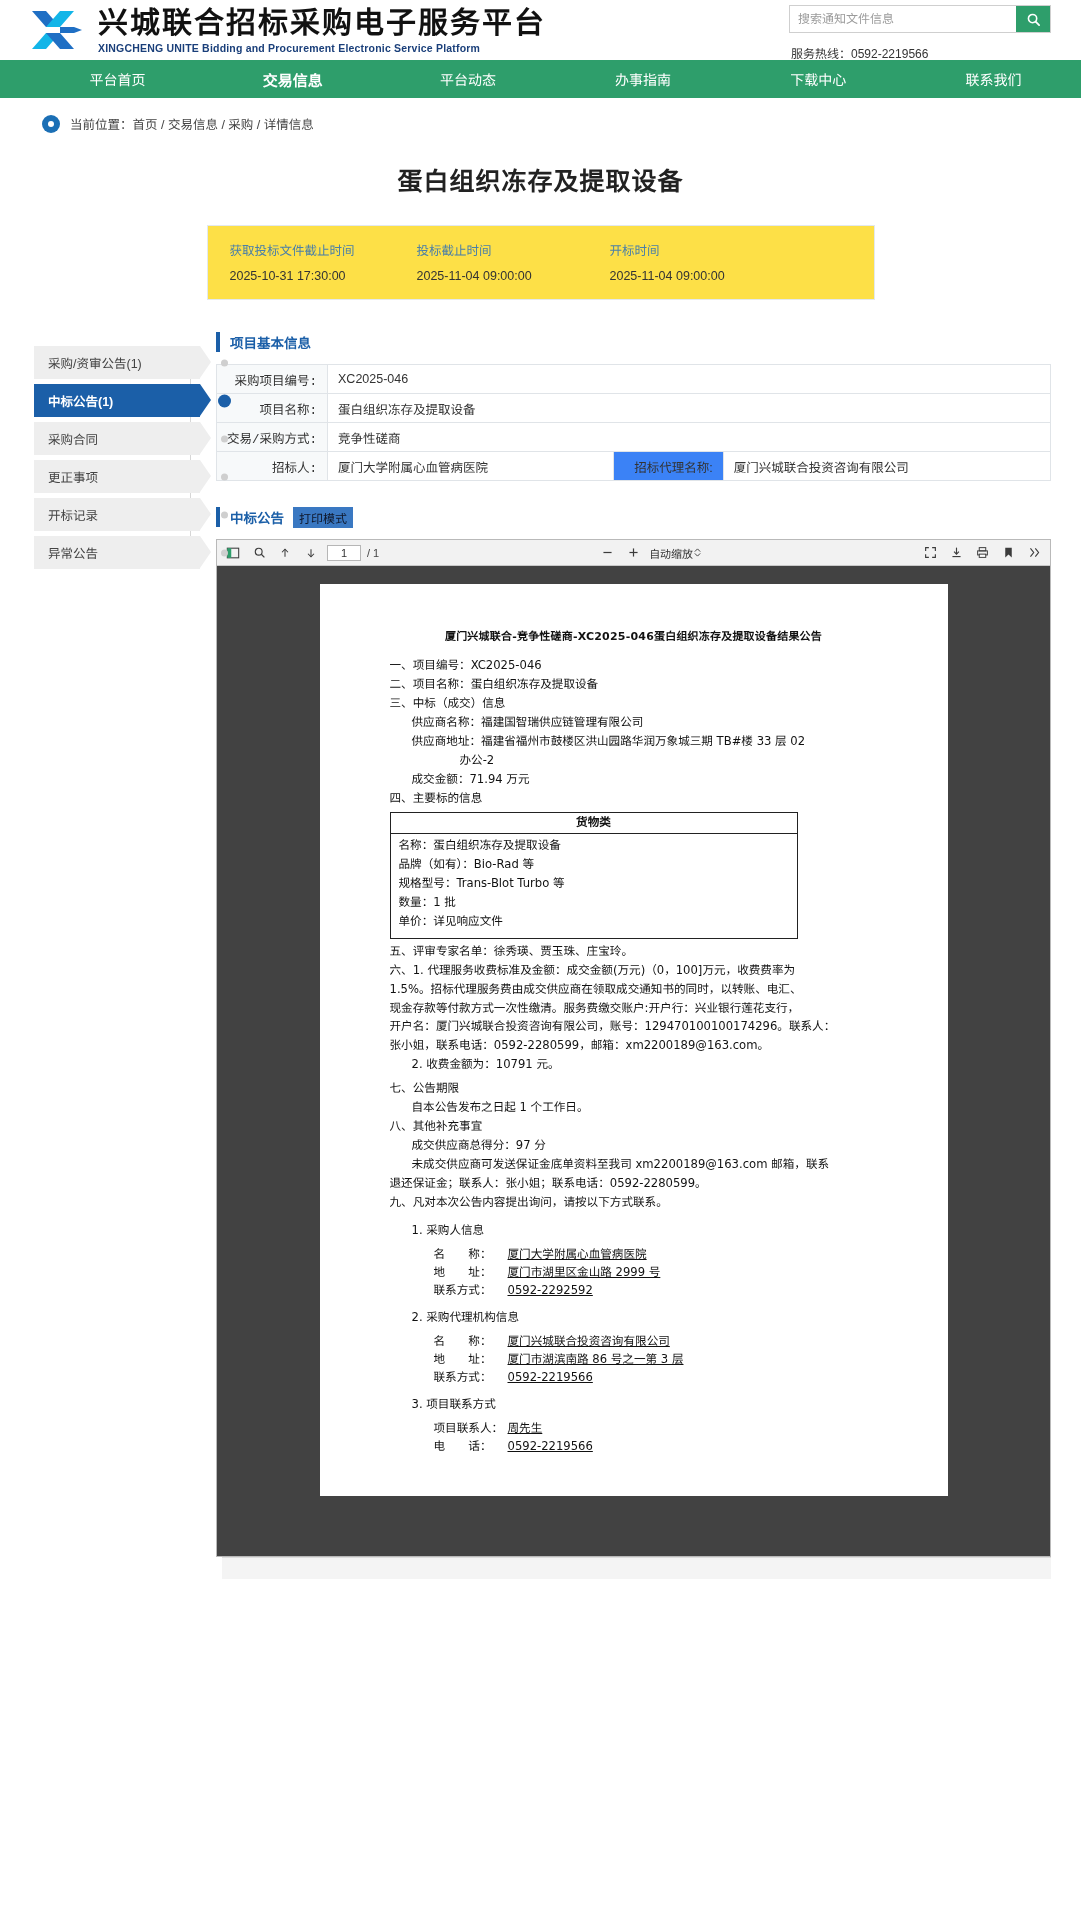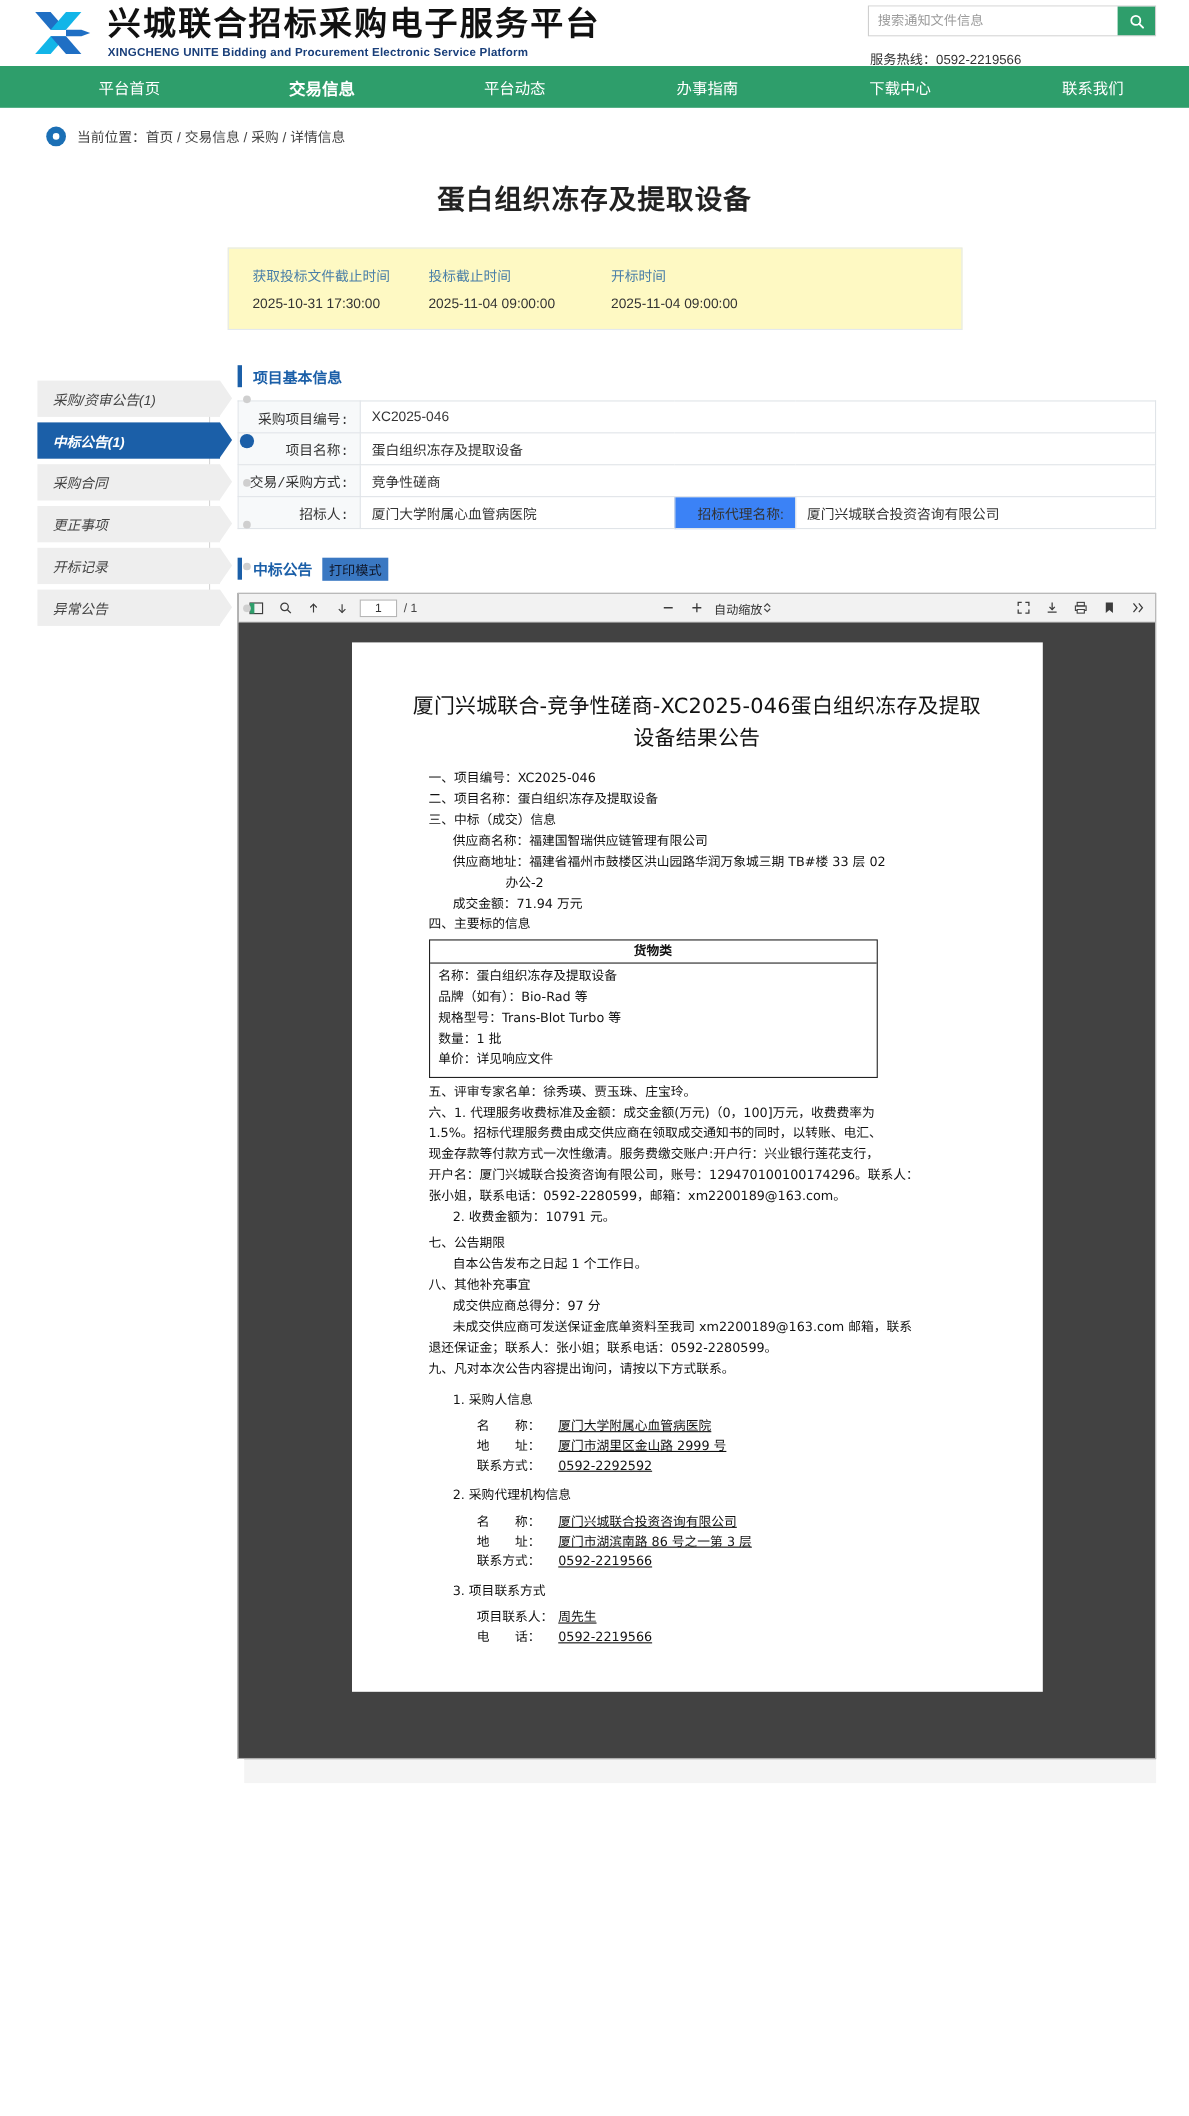--- a/index.html
+++ b/index.html
@@ -139,37 +139,38 @@
     font-weight: bold;
     color: #222;
     margin: 28px 0 0 0;
     letter-spacing: 1px;
   }
 
   
   .timebar {
     margin: 28px auto 0 auto;
     width: 668px;
-    background: #fef9c3;
+    background: #fde047;
     border: 1px solid #e3e9ee;
     display: flex;
     padding: 14px 0 16px 0;
+    gap: 27px;
   }
   .time-cell { padding: 0 0 0 22px; min-width: 166px; }
   .time-cell.c1 { min-width: 160px; }
   .time-label { font-size: 12.5px; color: #4a7fa8; margin-bottom: 10px; }
   .time-value { font-size: 12.5px; color: #333; }
 
   
   .body-wrap {
     display: flex;
     margin-top: 32px;
     padding: 0 30px 0 34px;
   }
-  .side-col { width: 166px; flex: 0 0 166px; position: relative; padding-top: 14px; font-style: italic; }
+  .side-col { width: 166px; flex: 0 0 166px; position: relative; padding-top: 14px; }
   .main-col { flex: 1 1 auto; padding-left: 16px; }
 
   
   .steps { position: relative; }
   .steps::before {
     content: "";
     position: absolute;
     left: 156px; top: 18px; bottom: 18px;
     width: 1px;
     background: #d6d6d6;
@@ -313,22 +314,22 @@
     min-height: 880px;
     background: #ffffff;
     padding: 38px 48px 40px 48px;
     font-family: "DejaVu Sans", "Liberation Sans", sans-serif;
     font-size: 11.6px;
     color: #111;
     line-height: 1.55;
   }
   .doc-title {
     text-align: center;
-    font-weight: normal;
-    font-size: 19px;
+    font-weight: bold;
+    font-size: 11px;
     margin: 6px 0 12px 0;
     letter-spacing: 0.2px;
   }
   .doc-line { margin: 0 0 1px 0; }
   .ind1 { padding-left: 22px; }
   .ind2 { padding-left: 44px; }
   .ind3 { padding-left: 66px; }
   .ind4 { padding-left: 92px; }
   .goods-box {
     border: 1px solid #222;

